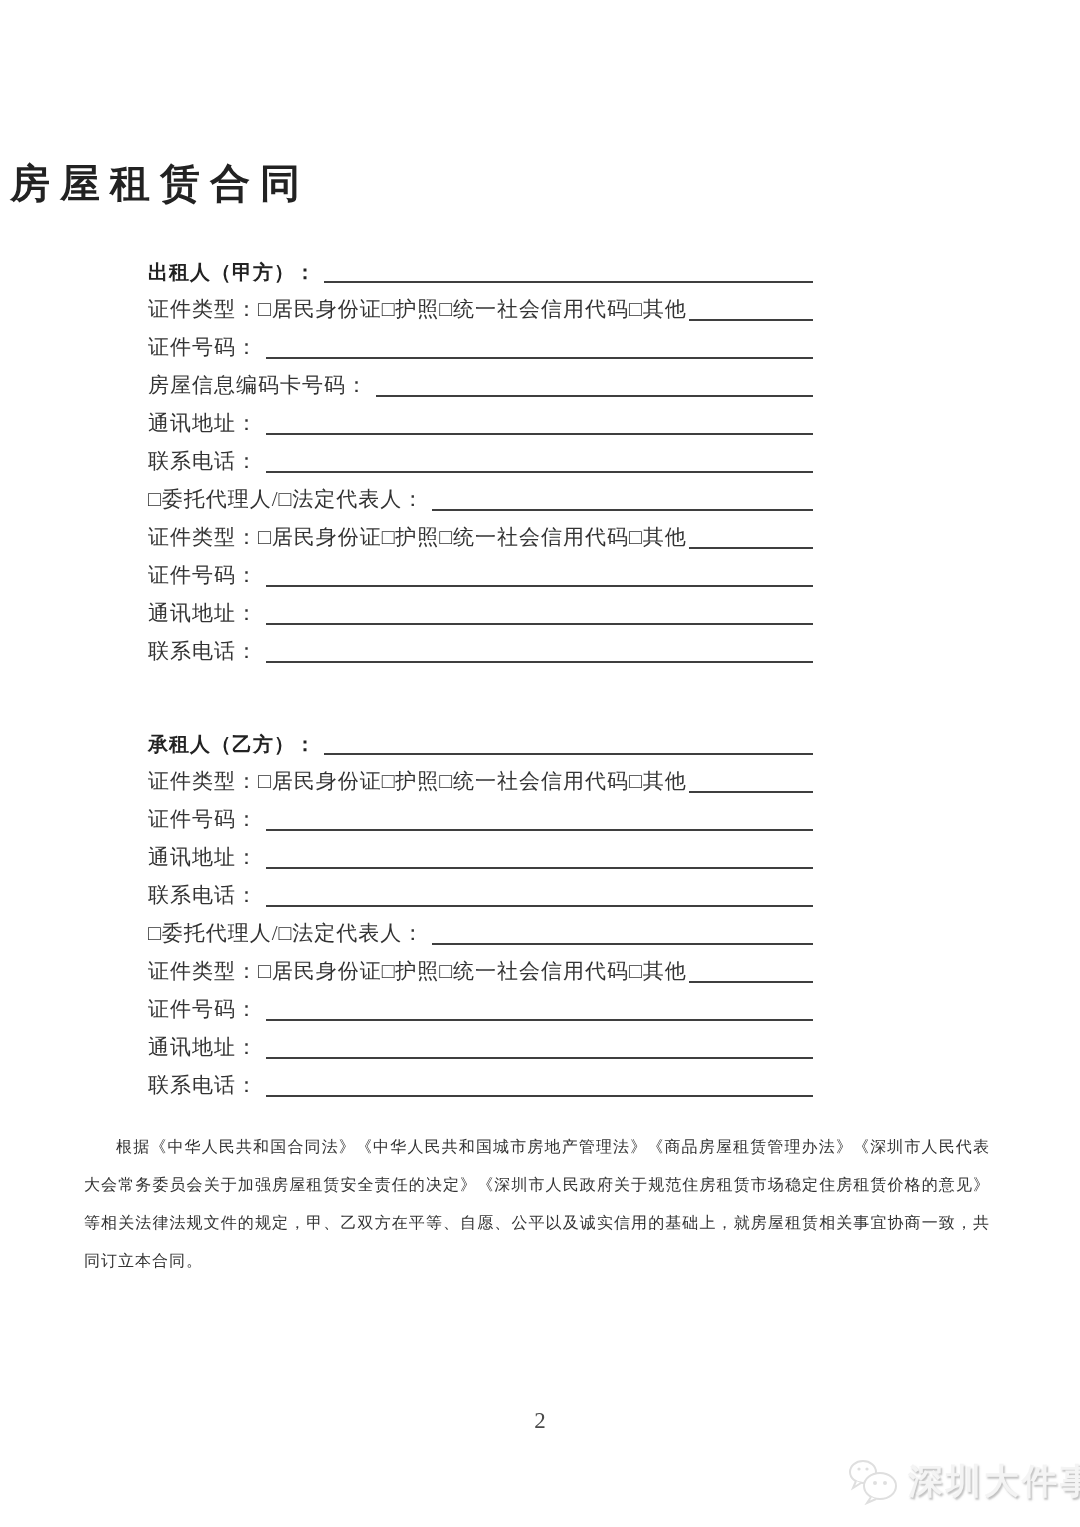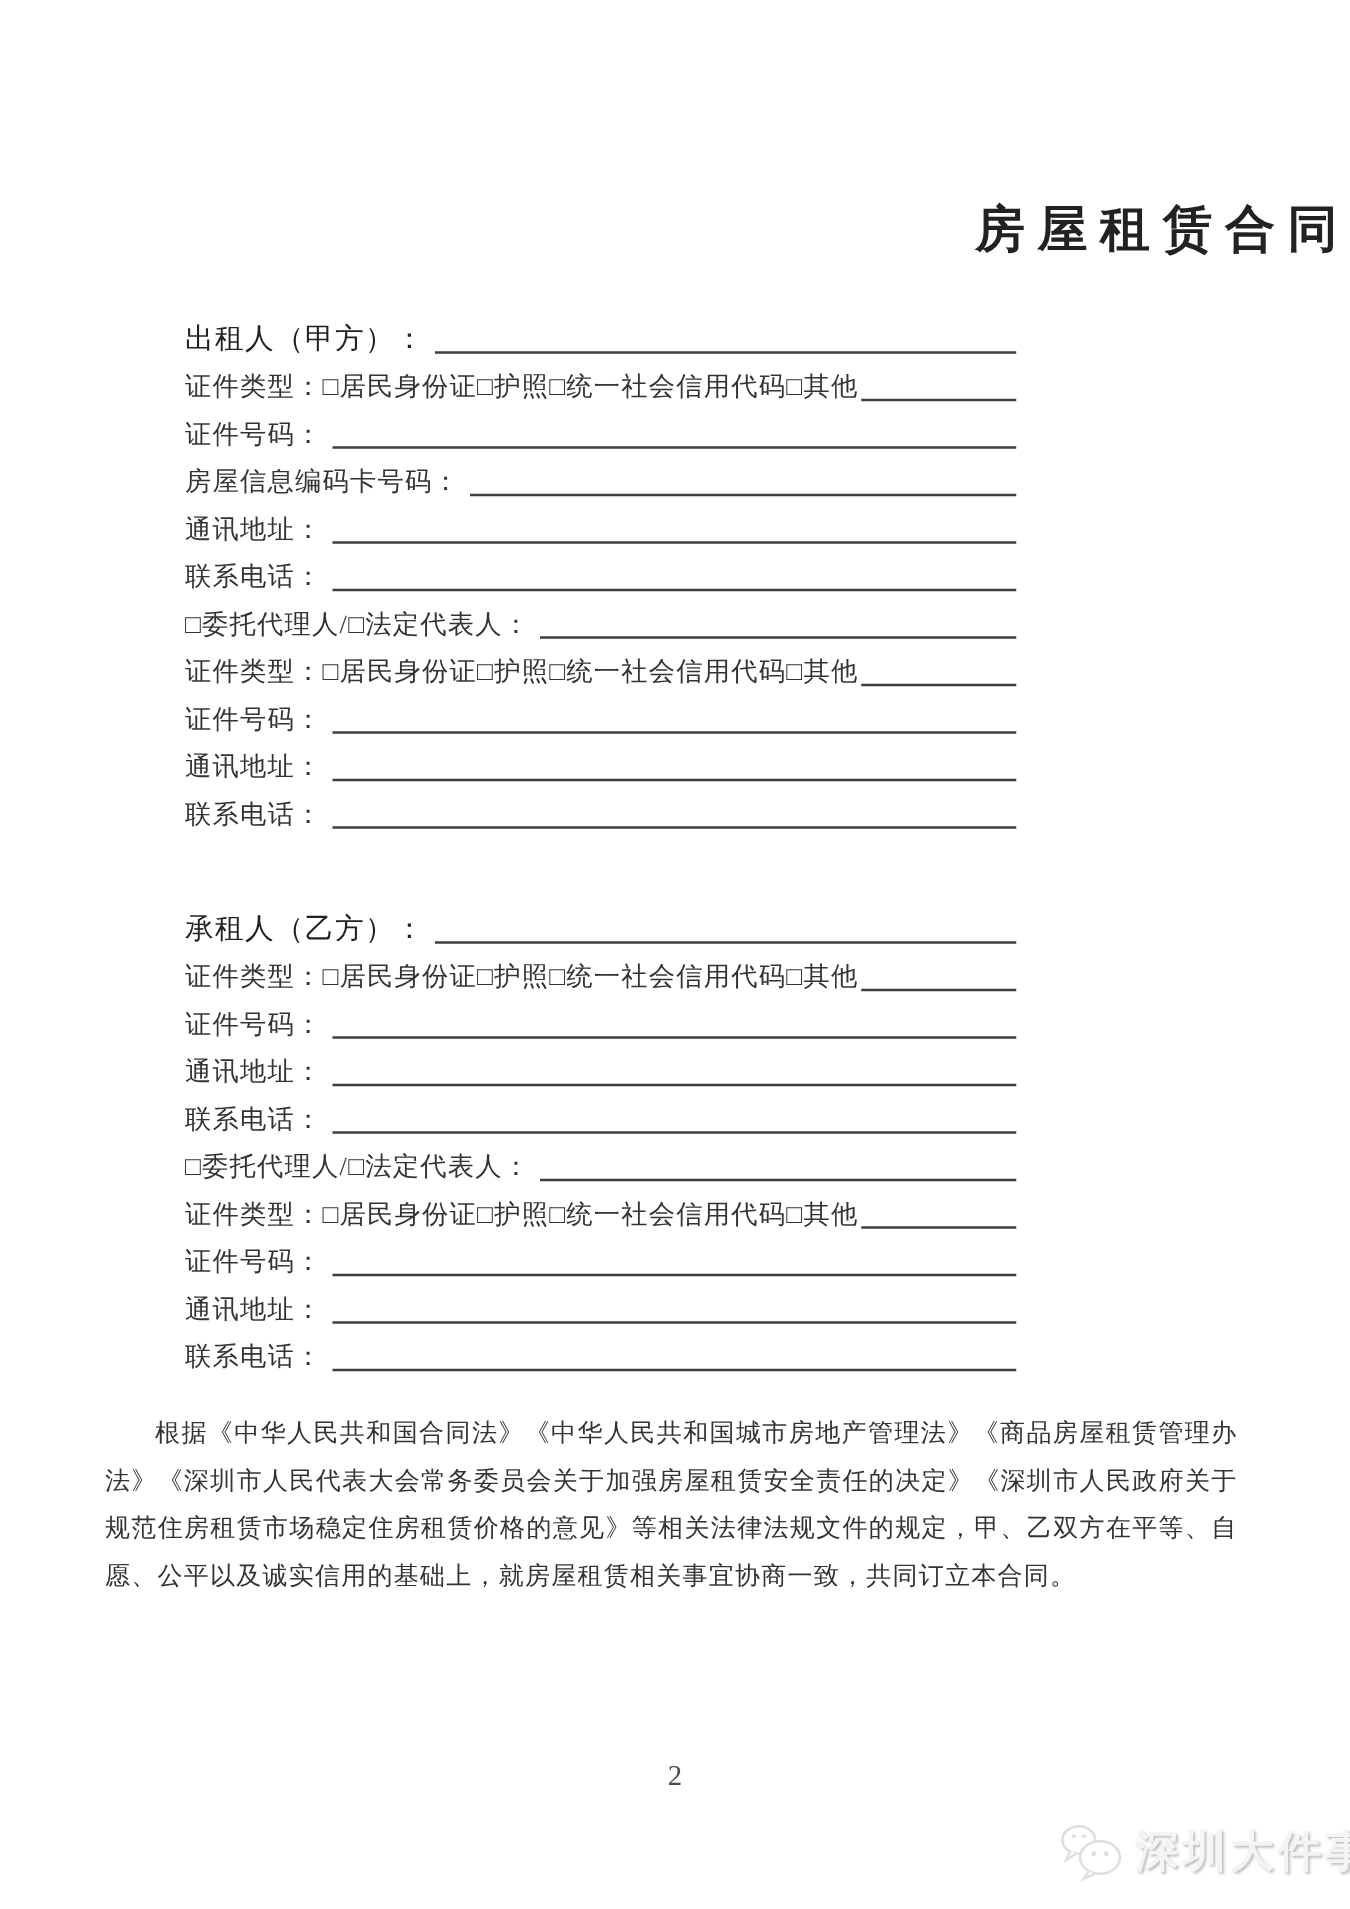--- a/index.html
+++ b/index.html
@@ -16,27 +16,26 @@
     font-family:"Liberation Serif","DejaVu Serif",serif;
     color:var(--ink);
     position:relative;
     overflow:hidden;
   }
   .page{position:absolute;inset:0;}
 
   .doc-title{
     position:absolute;
     top:156px;left:0;right:0;
-    text-align:right;
+    text-align:left;
     font-size:40px;
     font-weight:bold;
     letter-spacing:10px;
     text-indent:10px;
     color:var(--ink-strong);
-    margin-left:20px;
   }
 
   .form-section{
     position:absolute;
     left:148px;
     width:665px;
   }
   .section-a{top:250px;}
   .section-b{top:722px;}
 
@@ -44,40 +43,40 @@
     display:flex;
     align-items:flex-end;
     height:38px;
     font-size:21px;
     letter-spacing:1px;
     line-height:1;
   }
   .row .label{white-space:pre;padding-bottom:6px;}
   .row .options{white-space:pre;padding-bottom:6px;}
   .row.heading .label{
-    font-weight:normal;
-    font-size:23px;
+    font-weight:bold;
+    font-size:20px;
     color:var(--ink-strong);
   }
   .fill-line{
     flex:1;
     border-bottom:2px solid var(--line);
     margin-bottom:5px;
     margin-left:8px;
     min-width:60px;
     height:1px;
   }
   .row .options + .fill-line{margin-left:2px;min-width:40px;}
 
   .legal-paragraph{
     position:absolute;
     top:1128px;
     left:84px;
     right:90px;
-    font-size:20px;
+    font-size:16px;
     letter-spacing:1px;
     line-height:38px;
     text-align:justify;
     text-indent:2em;
     color:var(--ink);
   }
 
   .page-number{
     position:absolute;
     top:1408px;

